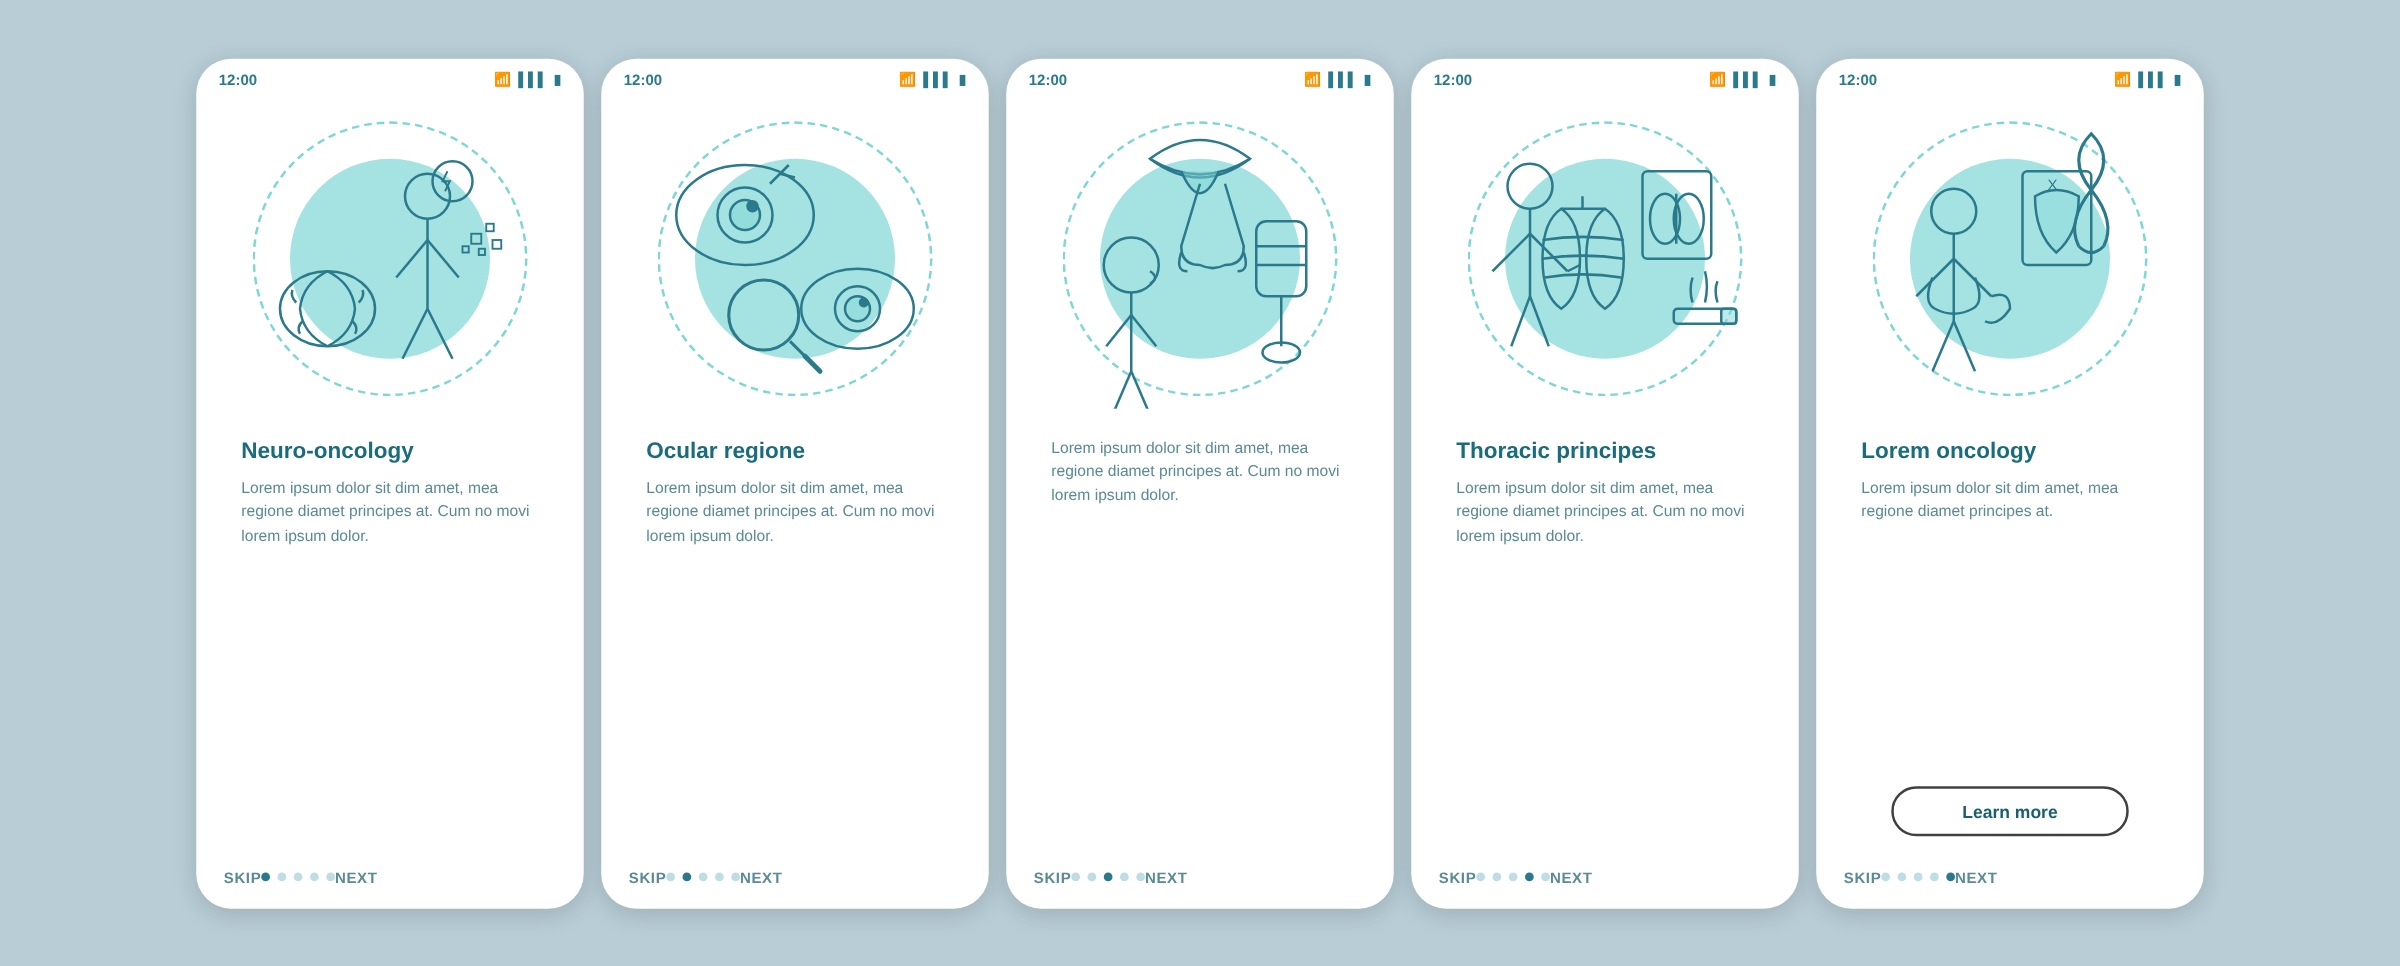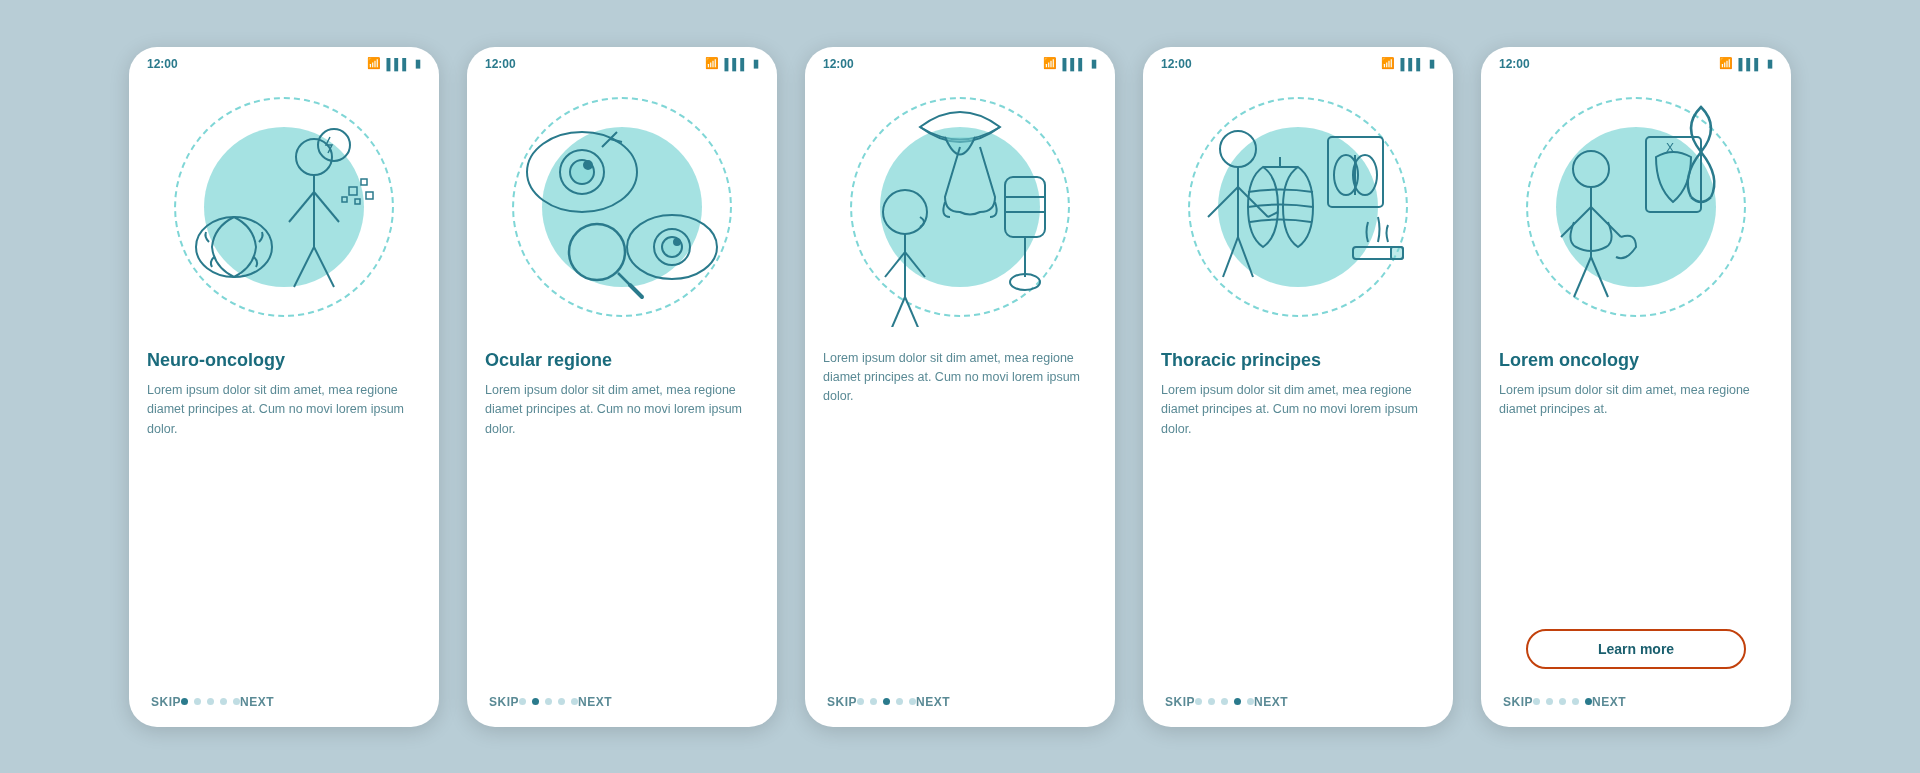--- a/index.html
+++ b/index.html
@@ -11,21 +11,21 @@
       align-items: center;
       min-height: 773px;
       height: 773px;
       width: 1920px;
       font-family: 'Segoe UI', Arial, sans-serif;
       overflow: hidden;
     }
 
     .cards-container {
       display: flex;
-      gap: 28px;
+      gap: 14px;
       padding: 30px 40px;
       align-items: center;
       justify-content: center;
       width: 100%;
     }
 
     .phone-card {
       background: #ffffff;
       border-radius: 28px;
       width: 310px;
@@ -80,21 +80,21 @@
     }
 
     .illustration-svg {
       position: relative;
       z-index: 2;
       width: 240px;
       height: 240px;
     }
 
     .card-content {
-      padding: 12px 18px 10px;
+      padding: 12px 36px 10px;
       flex: 1;
       display: flex;
       flex-direction: column;
     }
 
     .card-title {
       font-size: 18px;
       font-weight: 700;
       color: #1a6b7c;
       margin-bottom: 10px;
@@ -102,21 +102,21 @@
     }
 
     .card-text {
       font-size: 12.5px;
       color: #5a8a95;
       line-height: 1.55;
       flex: 1;
     }
 
     .learn-more-btn {
-      border: 2px solid #c2410c;
+      border: 2px solid #404040;
       border-radius: 25px;
       padding: 10px 30px;
       font-size: 14px;
       font-weight: 600;
       color: #1a5f6e;
       background: transparent;
       cursor: pointer;
       margin-top: 8px;
       margin-bottom: 4px;
       align-self: center;

